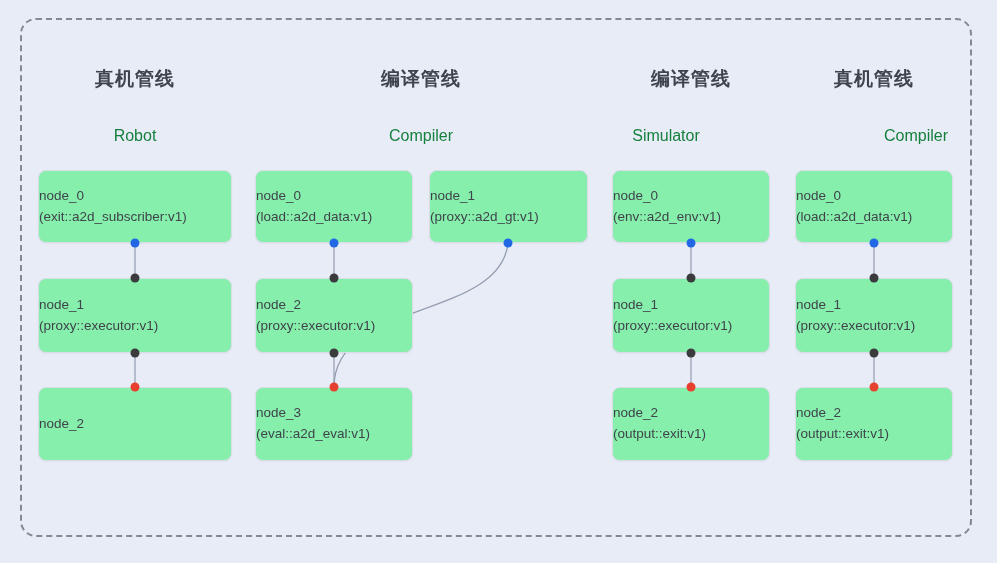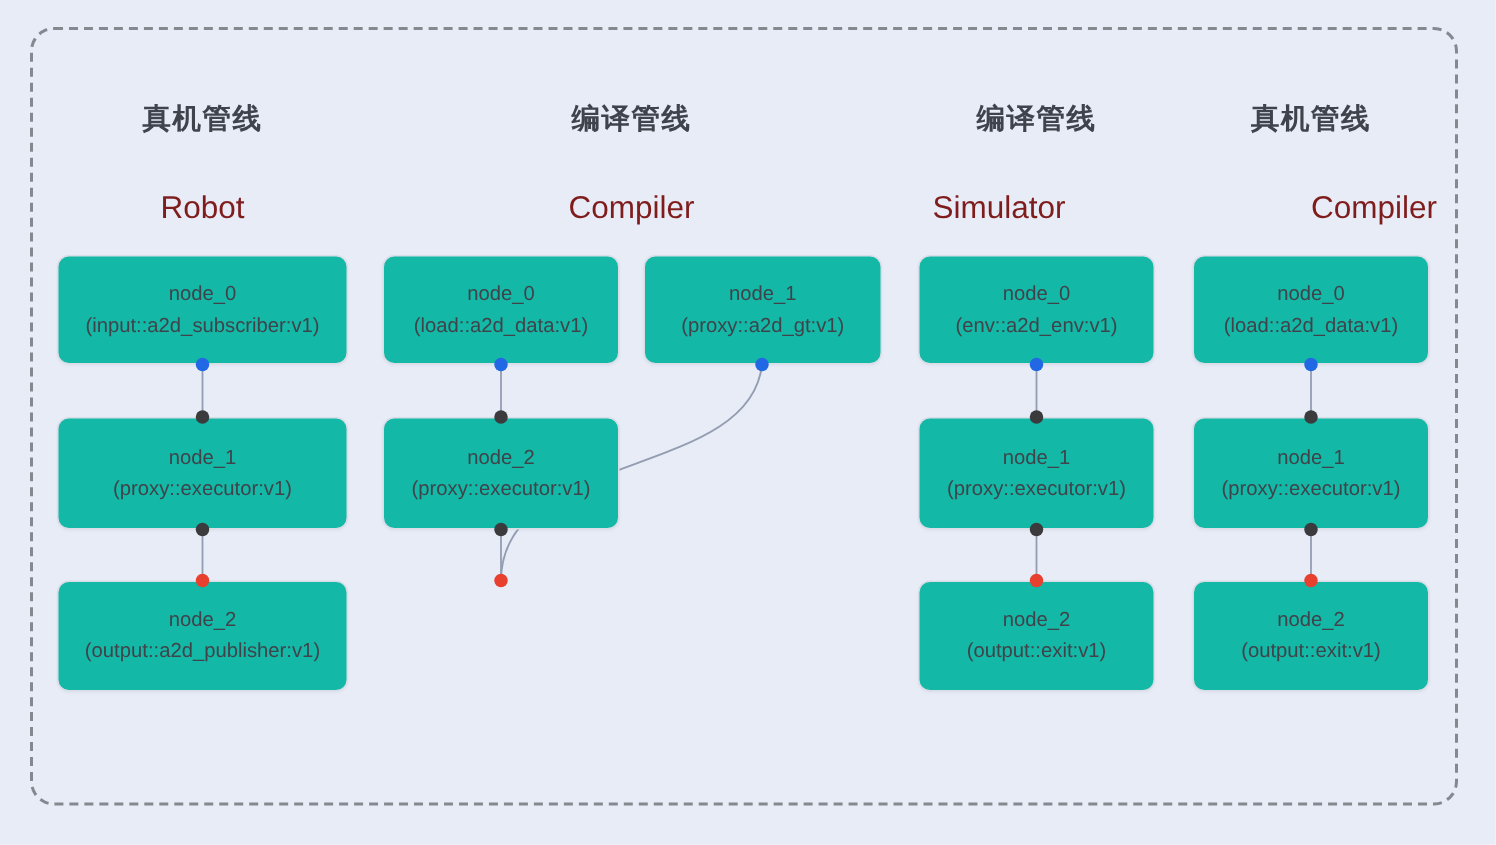--- a/index.html
+++ b/index.html
@@ -26,33 +26,33 @@
     font-size: 19px;
     font-weight: bold;
     color: #3f444c;
     letter-spacing: 1px;
     white-space: nowrap;
   }
   .title-en {
     position: absolute;
     top: 127px;
     transform: translateX(-50%);
-    font-size: 21px;
-    color: #7f1d1d;
+    font-size: 16px;
+    color: #15803d;
     white-space: nowrap;
   }
   .node {
     position: absolute;
     box-sizing: border-box;
-    background: #14b8a6;
+    background: #86efac;
     border: 1px solid #d9dde6;
     border-radius: 8px;
     display: flex;
     flex-direction: column;
-    align-items: center;
+    align-items: flex-start;
     justify-content: center;
     gap: 4px;
     box-shadow: 0 1px 2px rgba(60,70,110,0.05);
     z-index: 2;
   }
   .node-line1, .node-line2 {
     font-size: 13.5px;
     color: #3f444b;
     line-height: 1.25;
     white-space: nowrap;
@@ -84,42 +84,45 @@
   <div class="title-en" style="left:421px">Compiler</div>
 
   <div class="title-cn" style="left:691px">编译管线</div>
   <div class="title-en" style="left:666px">Simulator</div>
 
   <div class="title-cn" style="left:874px">真机管线</div>
   <div class="title-en" style="left:916px">Compiler</div>
 
   <div class="node" style="left:38px; top:170px; width:194px; height:73px">
     <div class="node-line1">node_0</div>
-    <div class="node-line2">(input::a2d_subscriber:v1)</div>
+    <div class="node-line2">(exit::a2d_subscriber:v1)</div>
   </div>
   <div class="node" style="left:38px; top:278px; width:194px; height:75px">
     <div class="node-line1">node_1</div>
     <div class="node-line2">(proxy::executor:v1)</div>
   </div>
   <div class="node" style="left:38px; top:387px; width:194px; height:74px">
     <div class="node-line1">node_2</div>
-    <div class="node-line2">(output::a2d_publisher:v1)</div>
   </div>
 
   <div class="node" style="left:255px; top:170px; width:158px; height:73px">
     <div class="node-line1">node_0</div>
     <div class="node-line2">(load::a2d_data:v1)</div>
   </div>
   <div class="node" style="left:429px; top:170px; width:159px; height:73px">
     <div class="node-line1">node_1</div>
     <div class="node-line2">(proxy::a2d_gt:v1)</div>
   </div>
   <div class="node" style="left:255px; top:278px; width:158px; height:75px">
     <div class="node-line1">node_2</div>
     <div class="node-line2">(proxy::executor:v1)</div>
+  </div>
+  <div class="node" style="left:255px; top:387px; width:158px; height:74px">
+    <div class="node-line1">node_3</div>
+    <div class="node-line2">(eval::a2d_eval:v1)</div>
   </div>
 
   <div class="node" style="left:612px; top:170px; width:158px; height:73px">
     <div class="node-line1">node_0</div>
     <div class="node-line2">(env::a2d_env:v1)</div>
   </div>
   <div class="node" style="left:612px; top:278px; width:158px; height:75px">
     <div class="node-line1">node_1</div>
     <div class="node-line2">(proxy::executor:v1)</div>
   </div>

